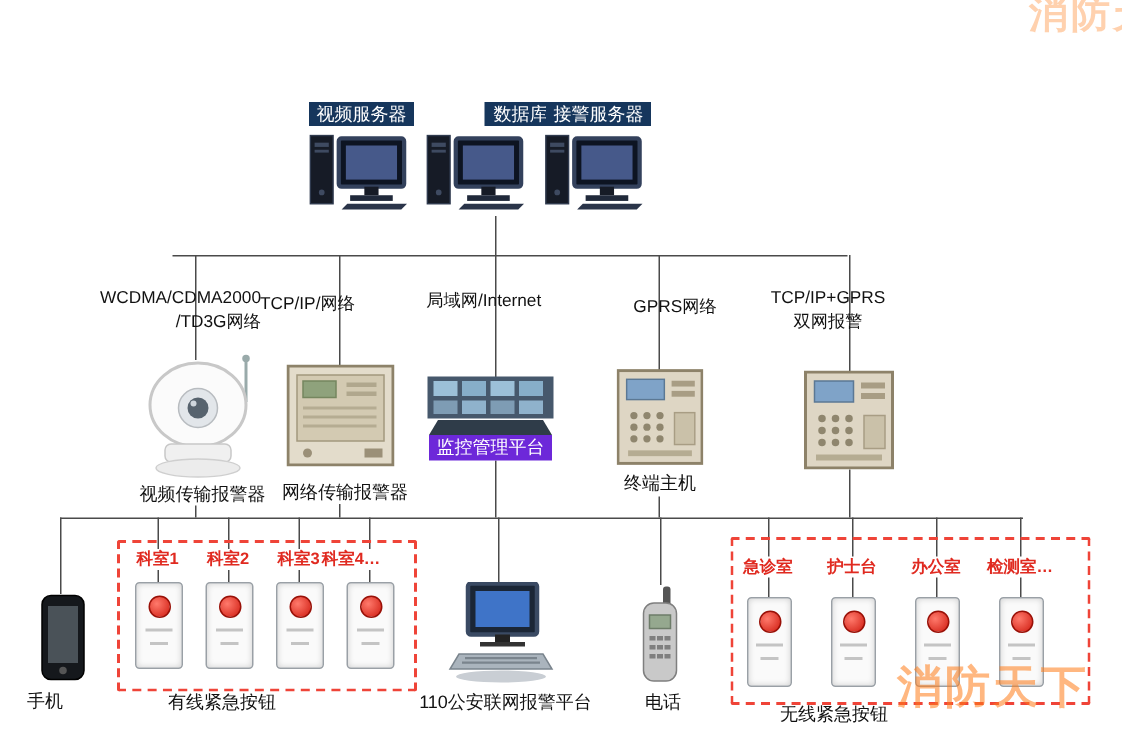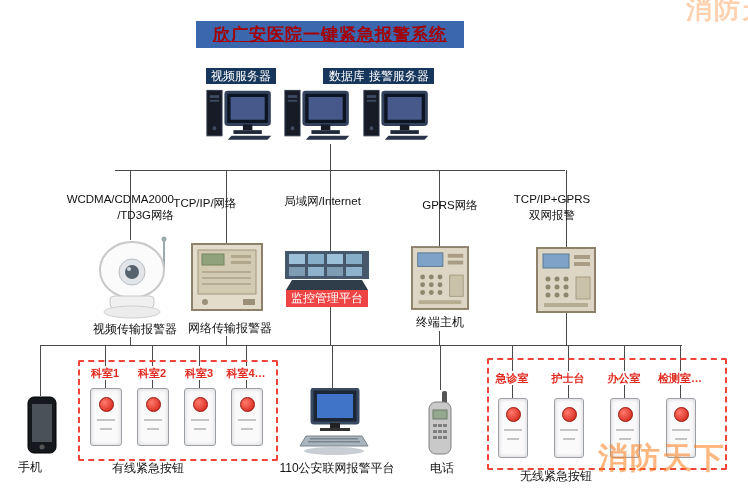--- a/index.html
+++ b/index.html
@@ -16,21 +16,21 @@
   .srv-lbl{
     position:absolute;background:#16365c;color:#ffffff;font-size:12px;
     line-height:16px;text-align:center;padding:0 4px;
   }
   .net-lbl{
     position:absolute;font-size:11.5px;line-height:1.35;color:#111;
     white-space:pre-line;
   }
   .dev-lbl{position:absolute;font-size:12px;color:#111;text-align:center;line-height:15px;}
   .console-lbl{
-    position:absolute;left:286px;top:290px;width:82px;height:17px;background:#ef4444;
+    position:absolute;left:286px;top:290px;width:82px;height:17px;background:#6d28d9;
     color:#fff;font-size:12px;text-align:center;line-height:17px;
   }
   .bot-lbl{position:absolute;font-size:12px;color:#111;text-align:center;line-height:15px;}
   .dashed-box{position:absolute;border:2px dashed #ef4438;border-radius:2px;}
   .room-lbl{
     position:absolute;color:#e02a20;font-size:11px;font-weight:bold;
     text-align:center;line-height:14px;
   }
   .ebtn{
     position:absolute;width:30px;height:56px;background:#fafafa;
@@ -186,21 +186,20 @@
       <line x1="152.5" y1="380" x2="152.5" y2="388"></line>
       <line x1="199.5" y1="380" x2="199.5" y2="388"></line>
       <line x1="246.5" y1="380" x2="246.5" y2="388"></line>
       <line x1="512.5" y1="385" x2="512.5" y2="398"></line>
       <line x1="568.5" y1="385" x2="568.5" y2="398"></line>
       <line x1="624.5" y1="385" x2="624.5" y2="398"></line>
       <line x1="680.5" y1="385" x2="680.5" y2="398"></line>
     </g>
   </svg>
 
-  <div class="title">欣广安医院一键紧急报警系统</div>
 
   <div class="srv-lbl" style="left:206px;top:68px;width:62px;">视频服务器</div>
   <div class="srv-lbl" style="left:295px;top:68px;width:40px;margin-left:28px;">数据库</div>
   <div class="srv-lbl" style="left:364px;top:68px;width:62px;">接警服务器</div>
 
   <svg class="abs" style="left:205px;top:86px" width="72" height="58">
       <use href="#sym-pc"></use>
     </svg>
   <svg class="abs" style="left:283px;top:86px" width="72" height="58">
       <use href="#sym-pc"></use>
@@ -240,21 +239,21 @@
 
   <svg class="abs" style="left:26px;top:396px" width="32" height="58">
       <use href="#sym-mobile"></use>
     </svg>
   <div class="bot-lbl" style="left:10px;top:460px;width:40px;">手机</div>
 
   <div class="dashed-box" style="left:78px;top:360px;width:196px;height:97px;"></div>
   <div class="room-lbl" style="left:82px;top:366px;width:46px;">科室1</div>
   <div class="room-lbl" style="left:129px;top:366px;width:46px;">科室2</div>
   <div class="room-lbl" style="left:176px;top:366px;width:46px;">科室3</div>
-  <div class="room-lbl" style="left:223px;top:366px;width:46px;">科室4…</div>
+  <div class="room-lbl" style="left:211px;top:366px;width:46px;">科室4…</div>
 
   <div class="ebtn" style="left:90px;top:388px;">
     <div class="ebtn-dot"></div>
     <div class="ebtn-line"></div>
     <div class="ebtn-line short"></div>
   </div>
   <div class="ebtn" style="left:137px;top:388px;">
     <div class="ebtn-dot"></div>
     <div class="ebtn-line"></div>
     <div class="ebtn-line short"></div>

